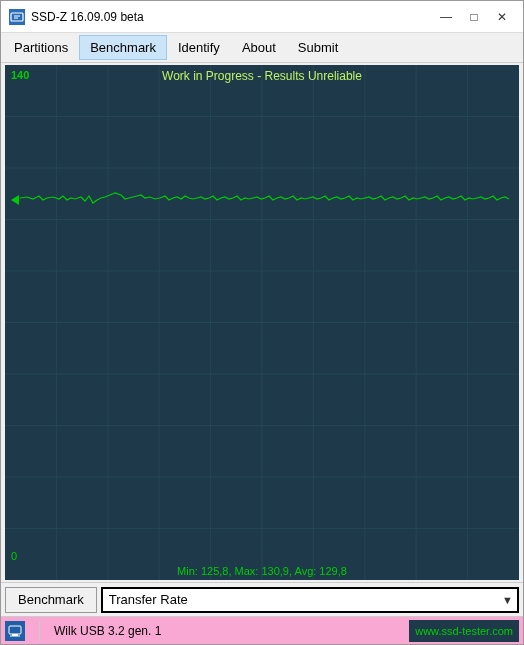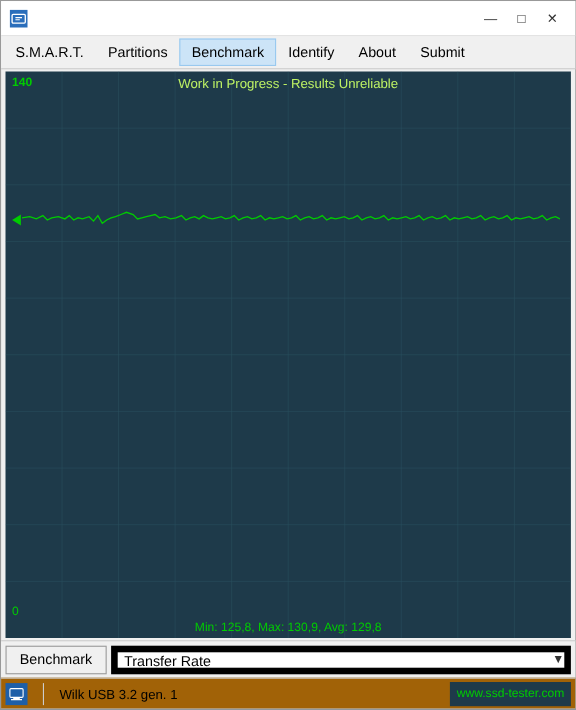--- a/index.html
+++ b/index.html
@@ -151,40 +151,40 @@
       white-space: nowrap;
     }
     .dropdown-wrapper {
       flex: 1;
       position: relative;
     }
     .dropdown-wrapper select {
       width: 100%;
       height: 26px;
       background: #fff;
-      border: 6px solid #000000;
+      border: 2px solid #000000;
       padding: 0 6px;
       font-size: 13px;
       appearance: none;
       -webkit-appearance: none;
       cursor: pointer;
     }
     .dropdown-arrow {
       position: absolute;
       right: 6px;
       top: 50%;
       transform: translateY(-50%);
       pointer-events: none;
       font-size: 11px;
       color: #333;
     }
 
     .status-bar {
       height: 28px;
-      background: #a16207;
+      background: #f9a8d4;
       border-top: 1px solid #ccc;
       display: flex;
       align-items: center;
       padding: 0 4px;
       gap: 12px;
     }
     .status-icon {
       width: 20px;
       height: 20px;
       background: #1e5fa8;
@@ -224,30 +224,30 @@
 
   <div class="title-bar">
     <div class="title-bar-left">
       <div class="title-icon">
         <svg width="14" height="14" viewBox="0 0 14 14">
           <rect x="1" y="3" width="12" height="8" rx="1" fill="none" stroke="white" stroke-width="1.2"></rect>
           <line x1="4" y1="6" x2="10" y2="6" stroke="white" stroke-width="1"></line>
           <line x1="4" y1="8" x2="8" y2="8" stroke="white" stroke-width="1"></line>
         </svg>
       </div>
+      <span class="title-text">SSD-Z 16.09.09 beta</span>
     </div>
     <div class="title-controls">
       <button class="title-btn">—</button>
       <button class="title-btn">□</button>
       <button class="title-btn close">✕</button>
     </div>
   </div>
 
   <div class="menu-bar">
-    <div class="menu-item">S.M.A.R.T.</div>
     <div class="menu-item">Partitions</div>
     <div class="menu-item active">Benchmark</div>
     <div class="menu-item">Identify</div>
     <div class="menu-item">About</div>
     <div class="menu-item">Submit</div>
   </div>
 
   <div class="chart-area">
     <svg class="chart-grid" width="100%" height="100%">
 

